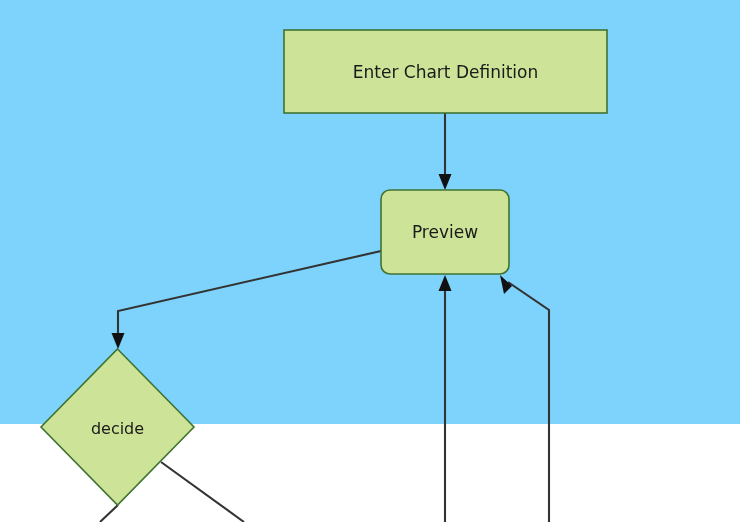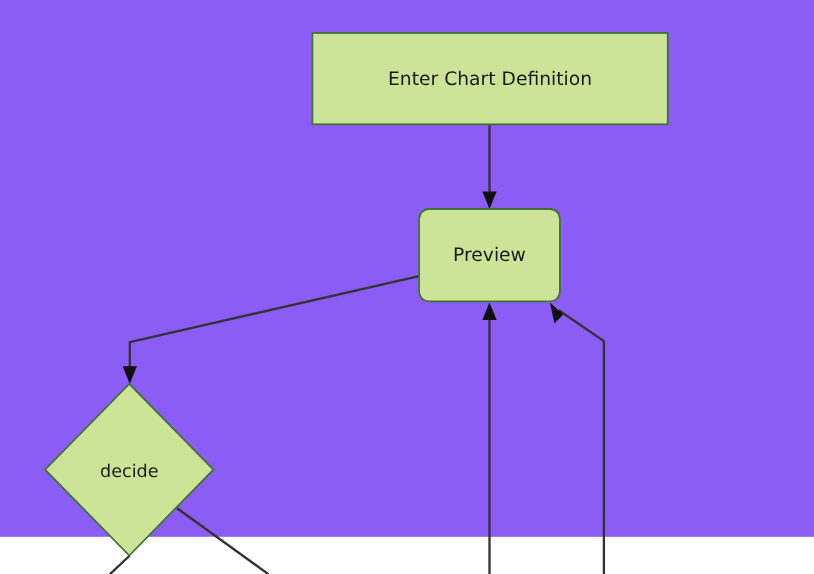--- a/index.html
+++ b/index.html
@@ -10,22 +10,22 @@
   }
   body {
     width: 740px;
     height: 522px;
     overflow: hidden;
     font-family: "DejaVu Sans", "Liberation Sans", sans-serif;
   }
   #diagram-root {
     position: relative;
     width: 740px;
-    height: 488px;
-    background: #8b5cf6;
+    height: 424px;
+    background: #7dd3fc;
   }
   #flowchart-svg {
     position: absolute;
     top: 0;
     left: 0;
     display: block;
   }
   .node-shape {
     fill: #cde498;
     stroke: #3f7332;

